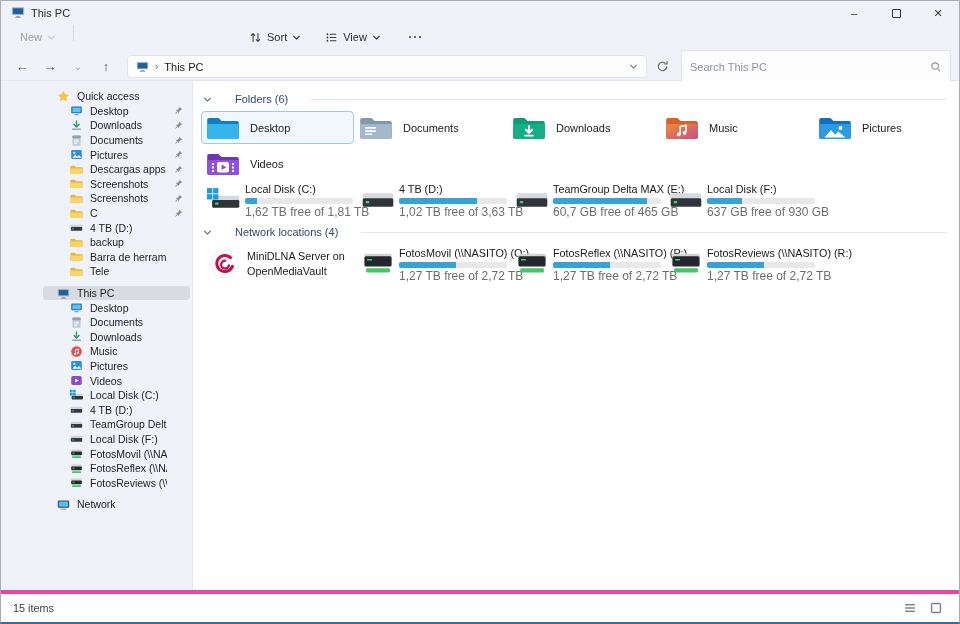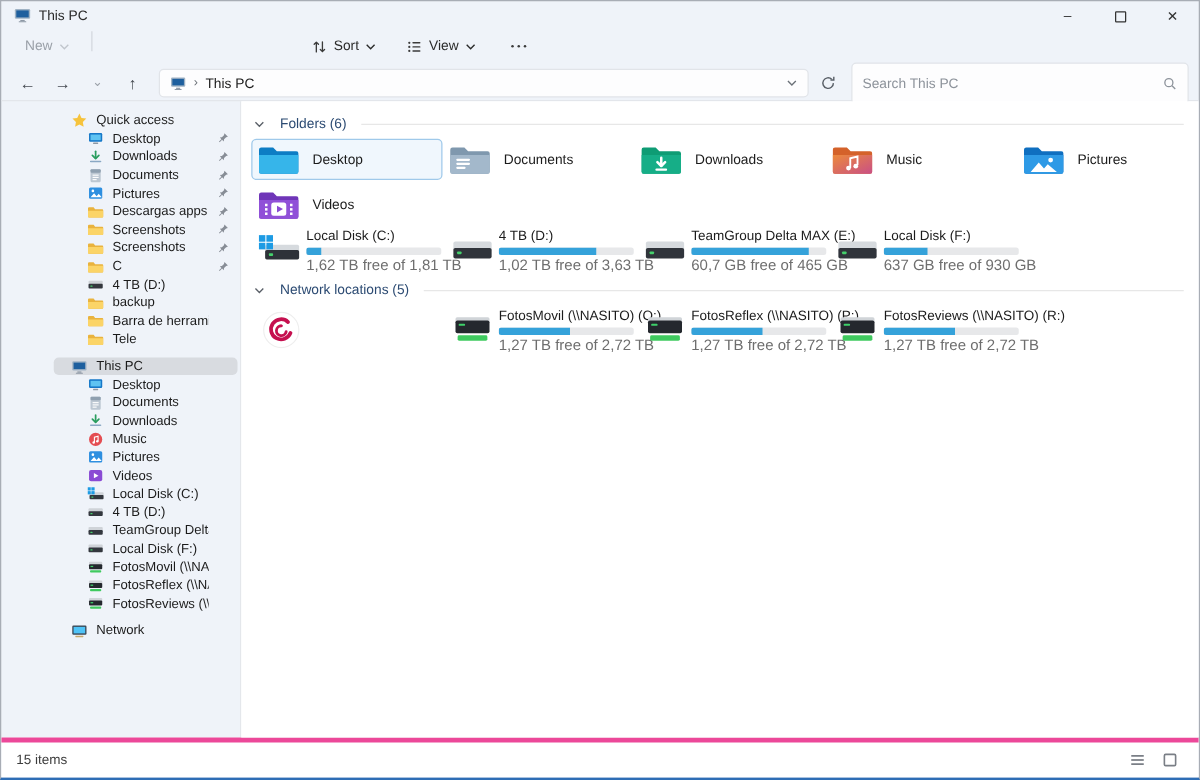--- a/index.html
+++ b/index.html
@@ -58,21 +58,21 @@
   .side-item.gap { margin-top:7px; }
   .side-item.selected { background:#d8dbe0; }
   .side-icon { width:13px; height:13px; flex:0 0 auto; display:flex; }
   .side-icon svg { width:13px; height:13px; }
   .side-label { white-space:nowrap; overflow:hidden; font-size:10.5px; }
   .pin { margin-left:auto; margin-right:7px; visibility:hidden; display:flex; }
   .pin svg { width:9px; height:9px; }
   .side-item.pinned .pin { visibility:visible; }
 
   .main { flex:1; background:#fff; padding:6px 8px 0 8px; overflow:hidden; position:relative; }
-  .sec-head { display:flex; align-items:center; gap:12px; height:16px; margin:4px 0 4px 2px; }
+  .sec-head { display:flex; align-items:center; gap:23px; height:16px; margin:4px 0 4px 2px; }
   .sec-chevron { display:flex; color:#5a6068; }
   .sec-chevron svg { width:9px; height:9px; }
   .sec-label { color:#2b4a72; font-size:11px; white-space:nowrap; }
   .sec-rule { flex:1; height:1px; background:#e7e7e7; margin-right:4px; }
 
   .grid { display:grid; justify-content:start; }
   .grid-folders { grid-template-columns:repeat(5,153px); grid-auto-rows:33px; row-gap:3px; }
   .grid-drives, .grid-network { grid-template-columns:repeat(4,154px); grid-auto-rows:40px; }
 
   .tile { display:flex; align-items:center; border:1px solid transparent; border-radius:4px; padding:2px 5px; cursor:default; }
@@ -814,33 +814,37 @@
           </div>
       </div>
 
       <div class="section">
         <div class="sec-head">
           <span class="sec-chevron">
               <svg viewBox="0 0 10 10">
                 <path d="M1.5 3.2 5 6.7l3.5-3.5" fill="none" stroke="currentColor" stroke-width="1.2"></path>
               </svg>
             </span>
-          <span class="sec-label">Network locations (5)</span>
+          <span class="sec-label">Network locations (4)</span>
           <span class="sec-rule"></span>
         </div>
         <div class="grid grid-network">
 
         <div class="tile drive-tile server nobar">
               <span class="tile-icon">
                 <svg viewBox="0 0 32 32">
                   <circle cx="16" cy="16" r="15" fill="#fff" stroke="#eee"></circle>
                   <path d="M21.8 9.2a8.6 8.6 0 1 0 2.1 9.3" fill="none" stroke="#c5104f" stroke-width="3.2" stroke-linecap="round"></path>
                   <path d="M16.2 12.4a4.2 4.2 0 1 0 4 5" fill="none" stroke="#c5104f" stroke-width="2.4" stroke-linecap="round"></path>
                 </svg>
               </span>
+              <div class="drive-meta">
+                <div class="drive-name">MiniDLNA Server on OpenMediaVault</div>
+
+              </div>
             </div>
             <div class="tile drive-tile">
               <span class="tile-icon">
                 <svg viewBox="0 0 40 30">
                   <rect x="4" y="3" width="32" height="6" rx="1.6" fill="#d0d4d8"></rect>
                   <rect x="4" y="6" width="32" height="12" rx="1.8" fill="#24282e"></rect>
                   <rect x="7" y="9" width="6" height="2" rx=".8" fill="#3ed06a"></rect>
                   <rect x="6" y="20" width="28" height="5" rx="1.4" fill="#3fca5f"></rect>
                 </svg>
               </span>

